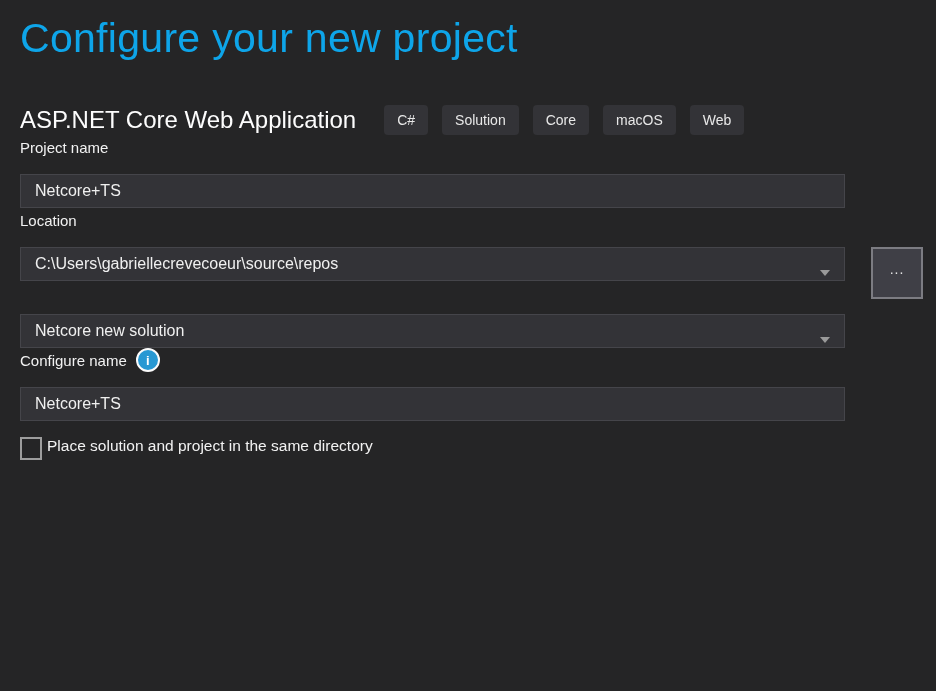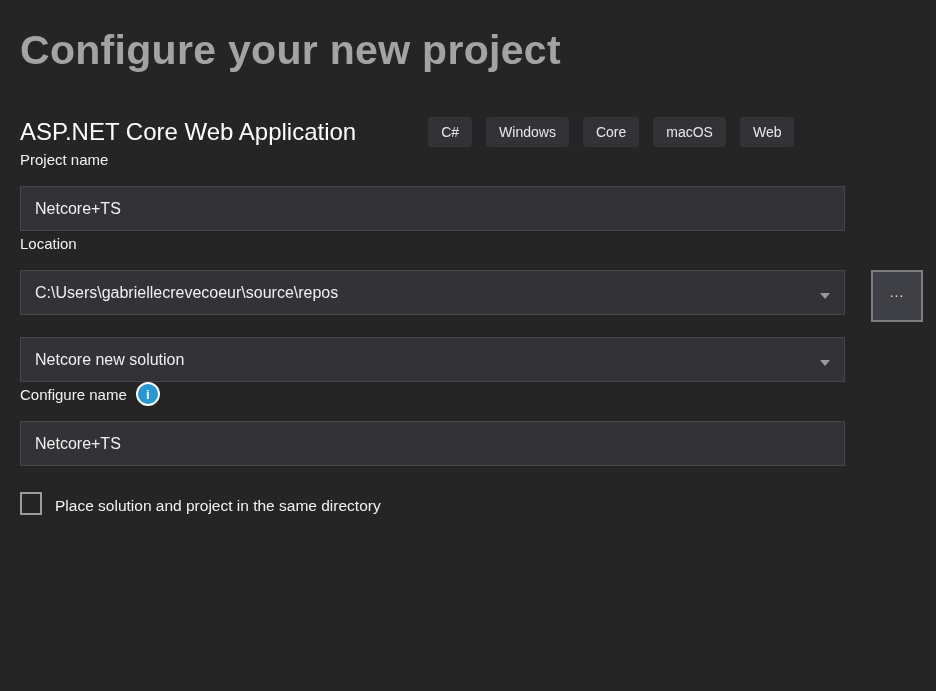--- a/index.html
+++ b/index.html
@@ -7,32 +7,31 @@
     width: 936px; height: 691px;
     background: #252526;
     font-family: "Liberation Sans", sans-serif;
     color: #f1f1f1;
     overflow: hidden;
   }
   .content { padding: 10px 0 0 20px; }
 
   .page-title {
     font-size: 41px;
-    font-weight: 700;
-    color: #a3a3a3;
+    font-weight: 400;
+    color: #0ea5e9;
     letter-spacing: 0.3px;
     line-height: 1.2;
-    margin-top: 16px;
+    margin-top: 4px;
   }
 
   .template-row {
     display: flex;
     align-items: center;
     margin-top: 42px;
-    gap: 44px;
   }
   .template-name {
     font-size: 24px;
     font-weight: 300;
     color: #fdfdfd;
   }
   .tags { display: flex; gap: 14px; margin-left: 28px; }
   .tag {
     background: #333337;
     color: #e8e8e8;
@@ -47,21 +46,21 @@
   .field-label {
     font-size: 15px;
     color: #f2f2f2;
     display: flex;
     align-items: center;
     height: 24px;
   }
   .text-input, .combo {
     margin-top: 15px;
     width: 825px;
-    height: 45px;
+    height: 34px;
     background: #333337;
     border: 1px solid #45454a;
     color: #f0f0f0;
     font-size: 16px;
     font-family: "Liberation Sans", sans-serif;
   }
   .text-input { padding: 0 14px; outline: none; }
   .combo {
     display: flex;
     align-items: center;
@@ -108,44 +107,44 @@
     align-items: center;
     justify-content: center;
     color: #ffffff;
     font-weight: bold;
     font-size: 13px;
     line-height: 1;
   }
 
   .checkbox-row {
     display: flex;
-    align-items: flex-end;
-    margin-top: 26px;
-    gap: 13px;
+    align-items: flex-start;
+    margin-top: 16px;
+    gap: 5px;
   }
   .checkbox-box {
     width: 22px; height: 23px;
     border: 2px solid #9d9d9d;
     background: transparent;
     flex: 0 0 auto;
   }
   .checkbox-label { font-size: 15.5px; color: #f2f2f2; }
 </style>
 </head>
 <body>
 
 <div class="content">
 
   <h1 class="page-title">Configure your new project</h1>
 
   <div class="template-row">
     <span class="template-name">ASP.NET Core Web Application</span>
     <span class="tags">
       <span class="tag">C#</span>
-      <span class="tag">Windows</span>
+      <span class="tag">Solution</span>
       <span class="tag">Core</span>
       <span class="tag">macOS</span>
       <span class="tag">Web</span>
     </span>
   </div>
 
   <div class="field">
     <div class="field-label">Project name</div>
     <input class="text-input" type="text" value="Netcore+TS" style="">
   </div>

